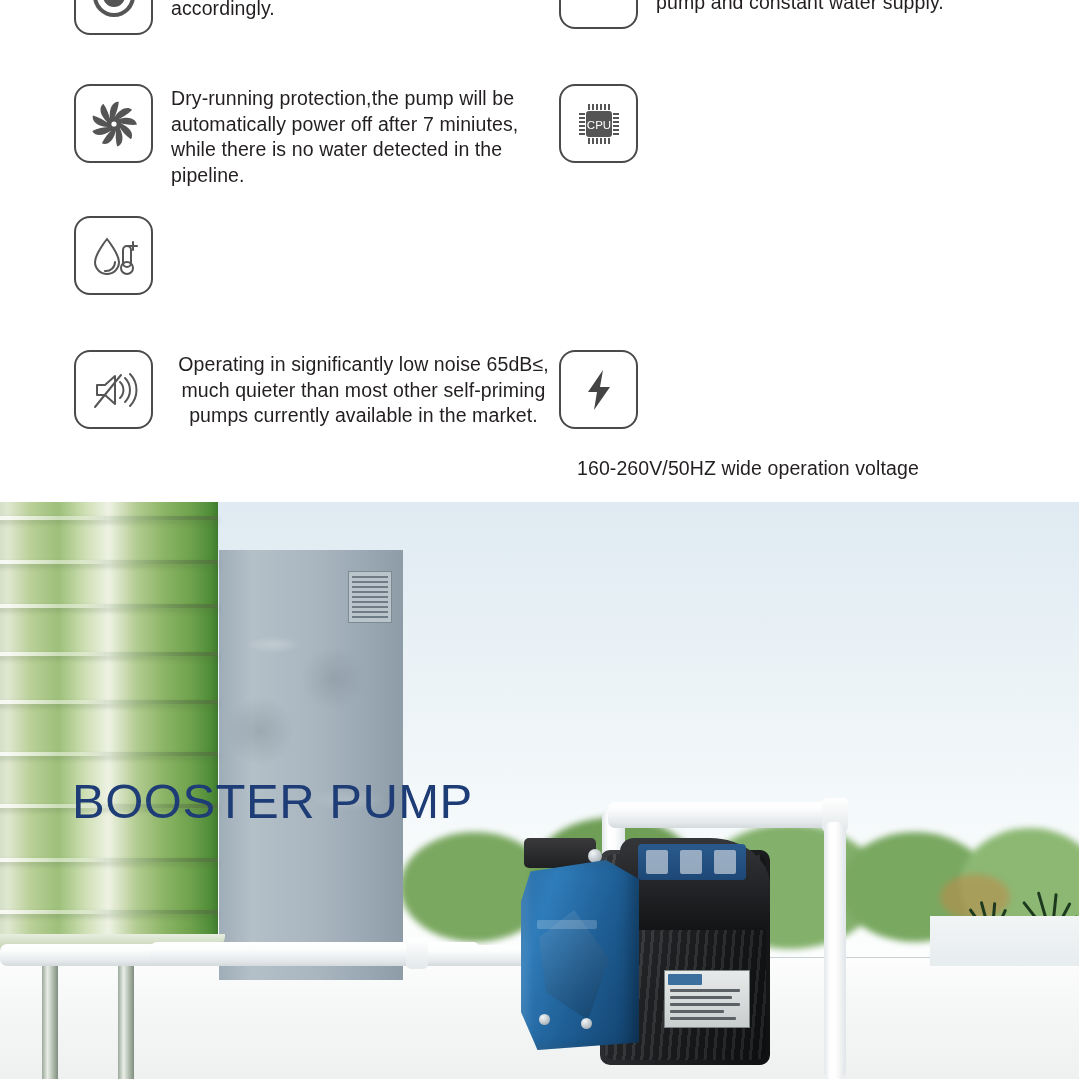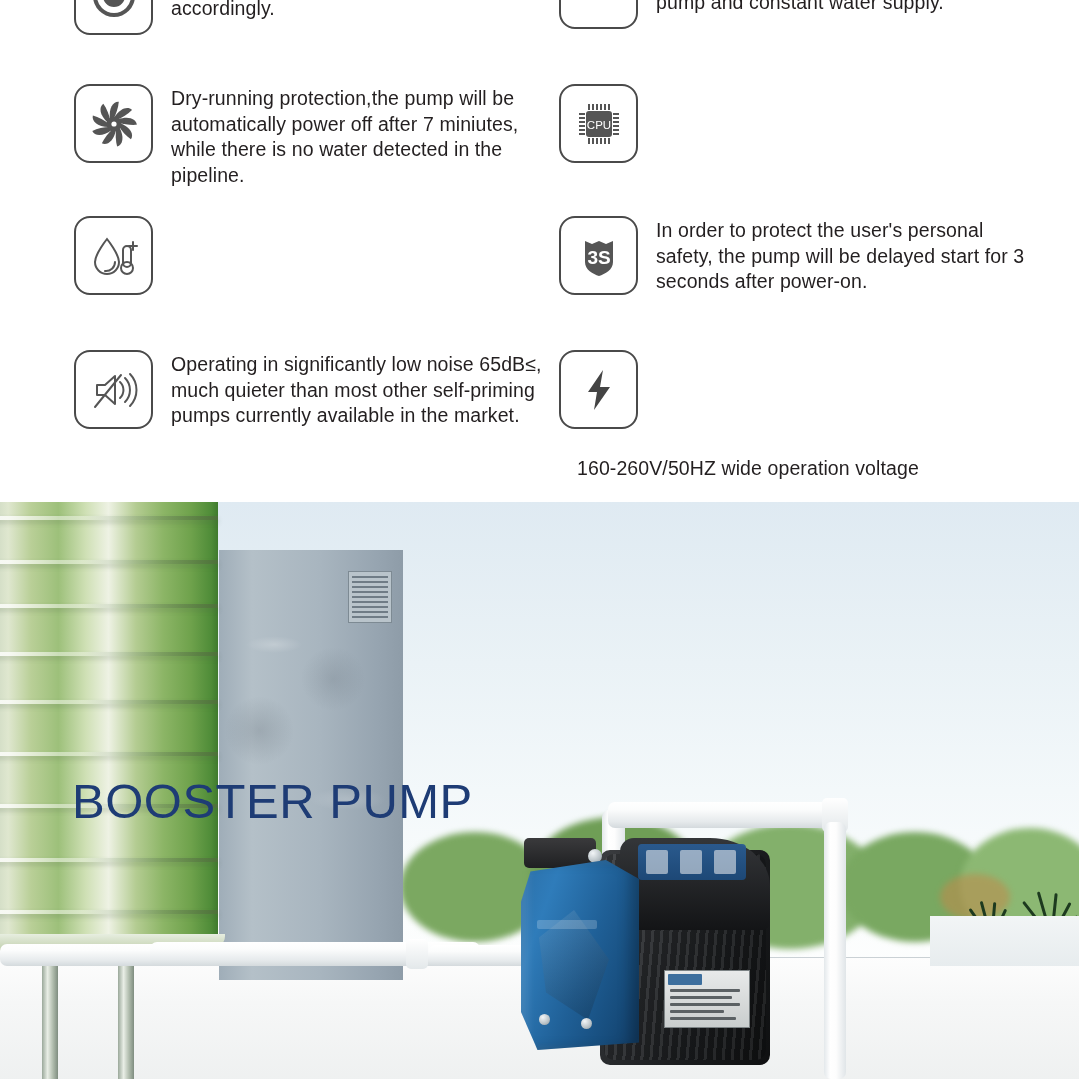--- a/index.html
+++ b/index.html
@@ -297,21 +297,21 @@
             <path d="M20 10 C20 10 8 25 8 33 A12 12 0 0 0 32 33 C32 25 20 10 20 10 Z" fill="none" stroke="#555" stroke-width="2"></path>
             <path d="M28 33 A9 9 0 0 1 18 42" fill="none" stroke="#555" stroke-width="2" stroke-linecap="round"></path>
             <rect x="36" y="17" width="8" height="21" rx="4" fill="none" stroke="#555" stroke-width="2"></rect>
             <circle cx="40" cy="39" r="6" fill="none" stroke="#555" stroke-width="2"></circle>
             <line x1="46" y1="13" x2="46" y2="21" stroke="#555" stroke-width="2" stroke-linecap="round"></line>
             <line x1="42" y1="17" x2="50" y2="17" stroke="#555" stroke-width="2" stroke-linecap="round"></line>
           </svg>
         </div>
       </div>
 
-      <div class="feat" style="left:14px;top:350px;">
+      <div class="feat" style="left:14px;top:350px;text-align:center;">
         <div class="icon-box">
           <svg class="ic" width="54" height="54" viewBox="0 0 54 54">
             <path d="M10 22 L18 22 L28 13 L28 41 L18 32 L10 32 Z" fill="none" stroke="#555" stroke-width="2" stroke-linejoin="round"></path>
             <path d="M33 19 A11 11 0 0 1 33 35" fill="none" stroke="#555" stroke-width="2" stroke-linecap="round"></path>
             <path d="M38 15 A17 17 0 0 1 38 39" fill="none" stroke="#555" stroke-width="2" stroke-linecap="round"></path>
             <path d="M43 11 A23 23 0 0 1 43 43" fill="none" stroke="#555" stroke-width="2" stroke-linecap="round"></path>
             <line x1="8" y1="44" x2="34" y2="12" stroke="#555" stroke-width="2" stroke-linecap="round"></line>
           </svg>
         </div>
         <div class="feat-text">Operating in significantly low noise 65dB≤, much quieter than most other self-priming pumps currently available in the market.</div>
@@ -364,27 +364,20 @@
                 <rect x="41" y="28" width="6" height="2"></rect>
               <rect x="41" y="32" width="6" height="2"></rect>
                 <rect x="41" y="36" width="6" height="2"></rect>
             </g>
             <text x="27" y="31.5" font-family="Liberation Sans, sans-serif" font-size="11.5" fill="#ffffff" text-anchor="middle">CPU</text>
           </svg>
         </div>
       </div>
 
       <div class="feat" style="left:14px;top:216px;">
-        <div class="icon-box">
-          <svg class="ic" width="54" height="54" viewBox="0 0 54 54">
-            <path d="M13 12 L20 15 L27 12 L34 15 L41 12 L41 33 C41 41 33 45 27 47 C21 45 13 41 13 33 Z" fill="#555"></path>
-            <text x="27" y="35" font-family="Liberation Sans, sans-serif" font-size="19" font-weight="bold" fill="#ffffff" text-anchor="middle">3S</text>
-          </svg>
-        </div>
-        <div class="feat-text">In order to protect the user's personal safety, the pump will be delayed start for 3 seconds after power-on.</div>
       </div>
 
       <div class="feat" style="left:14px;top:350px;flex-direction:column;">
         <div class="icon-box">
           <svg class="ic" width="54" height="54" viewBox="0 0 54 54">
             <path d="M31 7 L16 29 L25 29 L22 47 L38 24 L28 24 Z" fill="#444"></path>
           </svg>
         </div>
         <div class="feat-text single">160-260V/50HZ wide operation voltage</div>
       </div>

